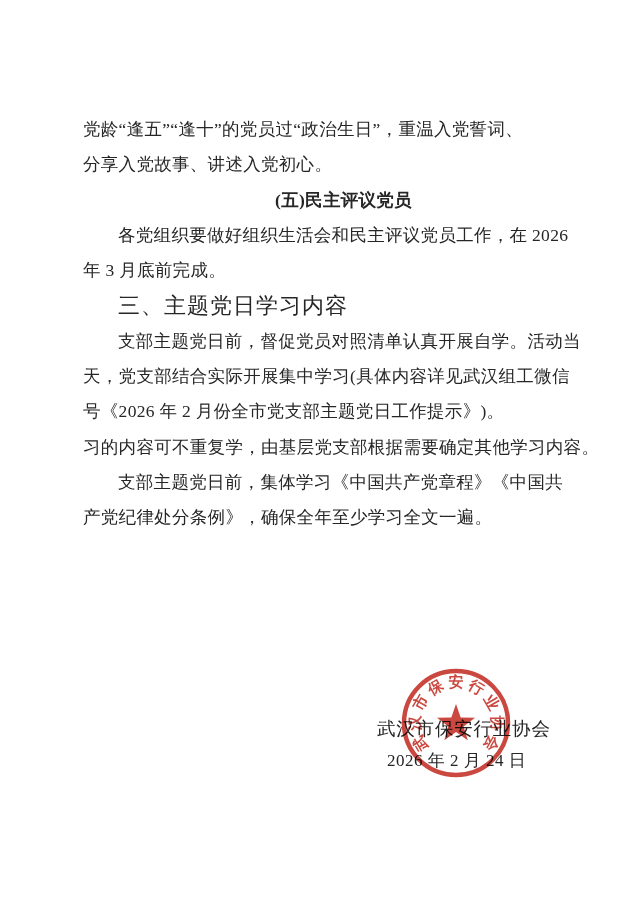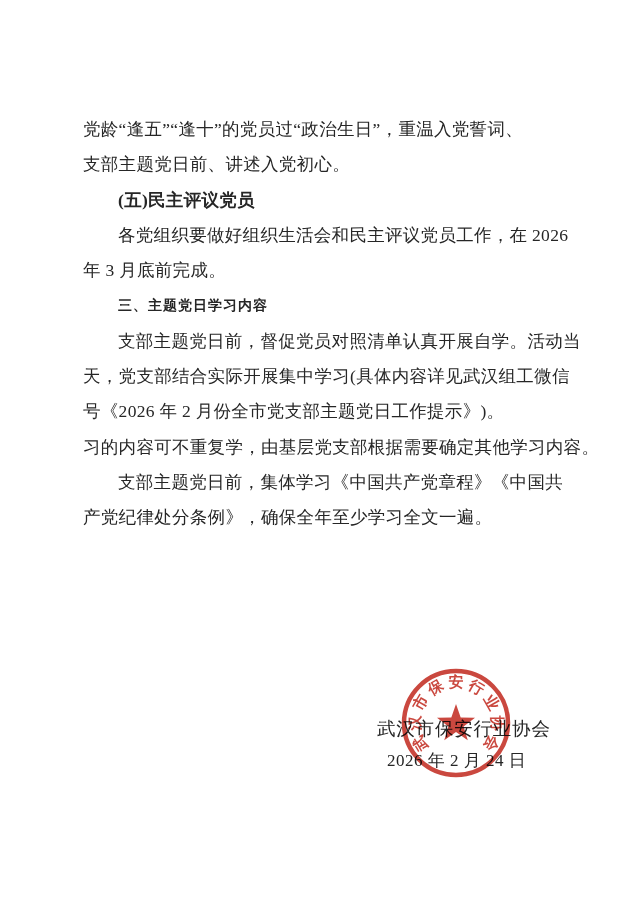--- a/index.html
+++ b/index.html
@@ -23,25 +23,26 @@
     font-size: 17.5px;
     line-height: 35.3px;
     height: 35.3px;
     color: var(--text-color, #262626);
     white-space: nowrap;
     letter-spacing: 0.3px;
   }
   .indent { padding-left: 35px; }
   .sub {
     font-weight: 600;
+    text-align: center;
   }
   .heading {
     font-family: "Liberation Sans", sans-serif;
-    font-weight: bold;
-    font-size: 14px;
+    font-weight: normal;
+    font-size: 22px;
     letter-spacing: 1px;
   }
   .sig-org {
     position: absolute;
     left: 377px; top: 716px;
     font-size: 18.5px;
     letter-spacing: 0.8px;
     color: var(--text-color, #262626);
     white-space: nowrap;
   }
@@ -75,21 +76,21 @@
     font-family: "Liberation Serif", serif;
   }
 </style>
 </head>
 <body>
 
 <div class="page">
 
   <div class="textblock">
     <div class="line">党龄“逢五”“逢十”的党员过“政治生日”，重温入党誓词、</div>
-    <div class="line">支部主题党日前、讲述入党初心。</div>
+    <div class="line">分享入党故事、讲述入党初心。</div>
     <div class="line sub indent">(五)民主评议党员</div>
     <div class="line indent">各党组织要做好组织生活会和民主评议党员工作，在 2026</div>
     <div class="line">年 3 月底前完成。</div>
     <div class="line heading indent">三、主题党日学习内容</div>
     <div class="line indent">支部主题党日前，督促党员对照清单认真开展自学。活动当</div>
     <div class="line">天，党支部结合实际开展集中学习(具体内容详见武汉组工微信</div>
     <div class="line">号《2026 年 2 月份全市党支部主题党日工作提示》)。</div>
     <div class="line">习的内容可不重复学，由基层党支部根据需要确定其他学习内容。</div>
     <div class="line indent">支部主题党日前，集体学习《中国共产党章程》《中国共</div>
     <div class="line">产党纪律处分条例》，确保全年至少学习全文一遍。</div>

